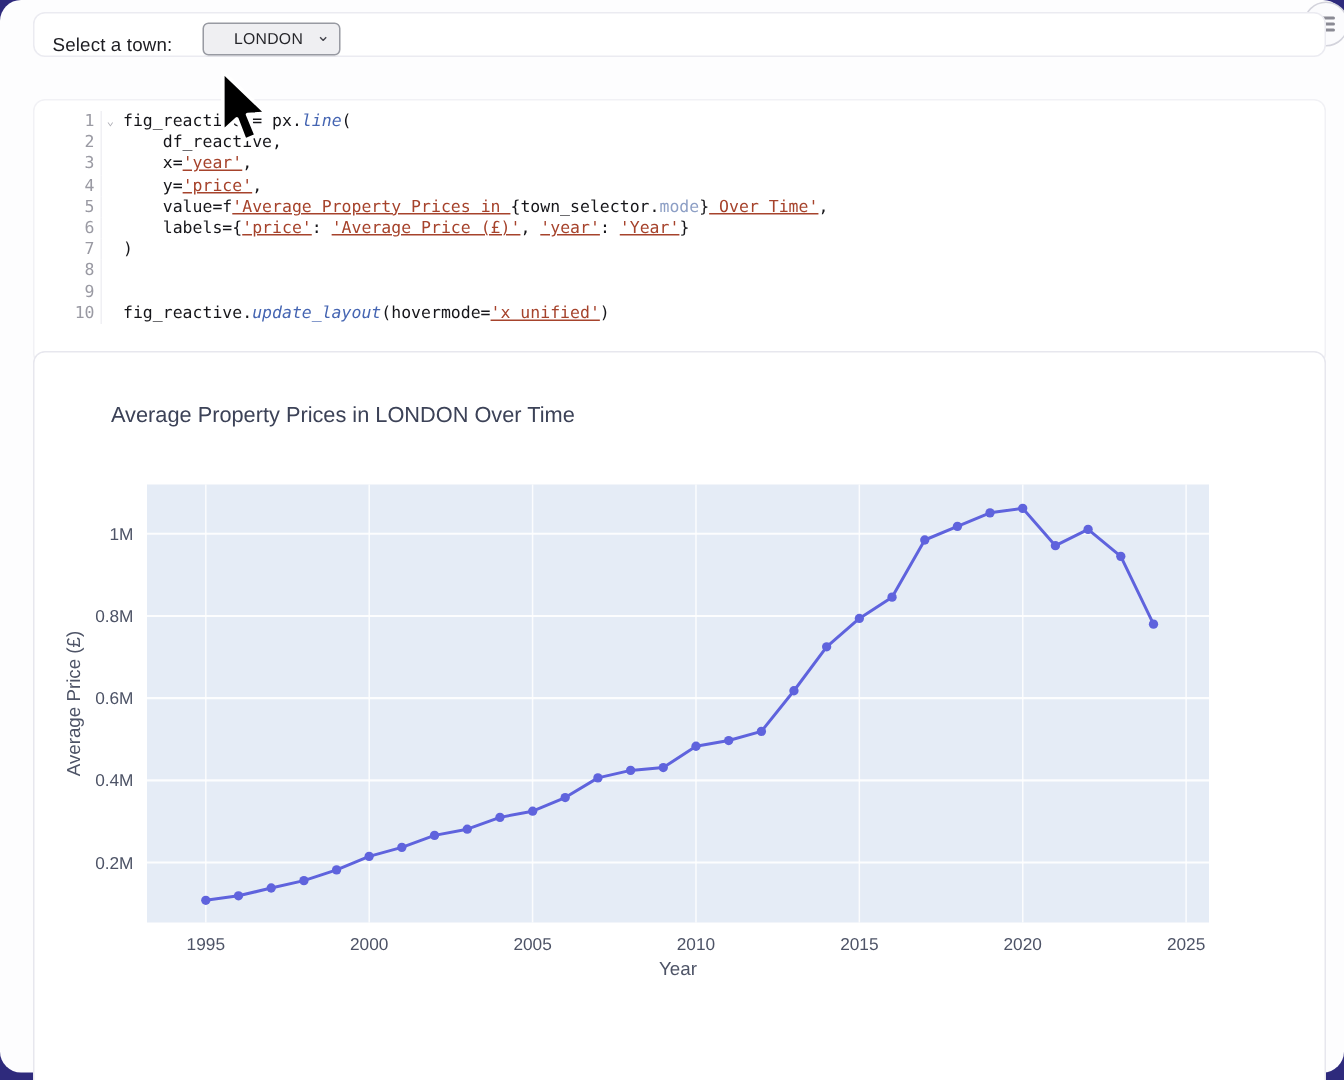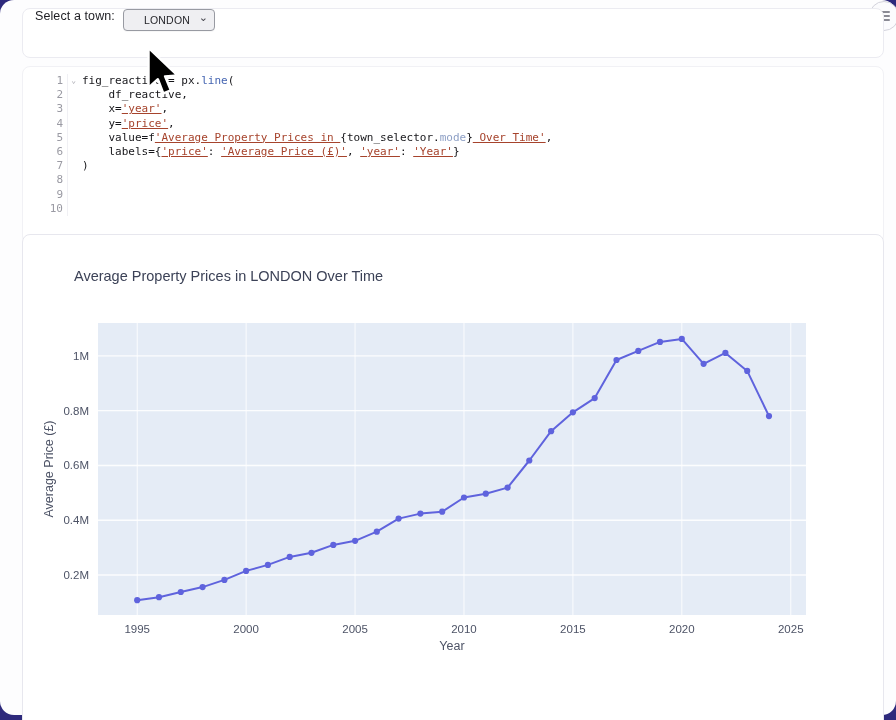--- a/index.html
+++ b/index.html
@@ -8,37 +8,37 @@
   .sheet{position:absolute;left:0;top:0;width:896px;height:715px;background:#fdfdfe;
     border-radius:14px;}
   
   .menu-btn{position:absolute;left:869px;top:1px;width:30px;height:30px;border-radius:50%;
     background:#fbfbfd;border:1px solid #d3d3dc;box-sizing:border-box;
     display:flex;flex-direction:column;justify-content:center;align-items:center;gap:2.5px;}
   .menu-btn .bar{width:12px;height:1.8px;background:#8a8a94;border-radius:1px;}
   
   .cell{position:absolute;left:22px;width:862px;background:#ffffff;
     border:1px solid #ebebf1;border-radius:8px;box-sizing:border-box;}
-  .cell-controls{top:8px;height:50px;display:flex;align-items:flex-start;padding:0 12px;}
+  .cell-controls{top:8px;height:30px;display:flex;align-items:flex-end;padding:0 12px;gap:12px;}
   .controls-label{font-size:12.5px;color:#1d1d22;letter-spacing:.1px;}
   .dropdown{margin-left:8px;position:relative;display:inline-flex;align-items:center;
     background:#efeff2;border:1px solid #989aa2;border-radius:4px;height:20px;
     padding:0 24px 0 9px;cursor:default;box-shadow:0 1px 0 rgba(0,0,0,.03);}
   .dropdown-value{font-size:10.5px;color:#26262b;letter-spacing:.2px;padding-left:11px;}
   .dropdown-chevron{position:absolute;right:6px;top:1px;font-size:11px;color:#44444c;}
   .cell-code{top:66px;height:178px;border-color:#f1f1f5;padding:7px 10px 6px 6px;}
   .code-line{display:flex;height:14.2px;line-height:14.2px;
     font-family:"DejaVu Sans Mono","Liberation Mono",monospace;font-size:11px;}
   .gutter{width:34px;flex:0 0 34px;text-align:right;color:#9a9aa3;padding-right:4px;
     border-right:1px solid #f0f0f4;position:relative;}
   .fold{position:absolute;right:-9px;top:0;color:#aaaab2;font-size:8px;}
   .code-text{white-space:pre;margin-left:14px;color:#16161a;}
   .tok-d{color:#16161a;}
   .tok-s{color:#a6432c;text-decoration:underline;}
-  .tok-m{color:#4565b2;}
+  .tok-m{color:#4565b2;font-style:italic;}
   .tok-p{color:#8d9fc5;}
   .cell-output{top:234px;height:556px;border-color:#e7e7ee;}
   .chart-svg{position:absolute;left:0;top:0;}
   
   .cursor{position:absolute;left:146px;top:44px;width:34px;height:62px;z-index:50;}
 </style>
 </head>
 <body>
 
 <div class="sheet">
@@ -88,20 +88,21 @@
       </div>
       <div class="code-line">
         <span class="gutter">8</span>
         <span class="code-text"></span>
       </div>
       <div class="code-line">
         <span class="gutter">9</span>
       </div>
       <div class="code-line">
         <span class="gutter">10</span>
+        <span class="code-text"><span class="tok-d">fig_reactive.</span><span class="tok-m">update_layout</span><span class="tok-d">(hovermode=</span><span class="tok-s">'x unified'</span><span class="tok-d">)</span></span>
       </div>
     </div>
 
   <div class="cell cell-output">
     <svg class="chart-svg" width="860" height="440" viewBox="0 0 860 440">
         <rect x="75" y="88" width="708" height="292" fill="#e5ecf6"></rect>
         <line x1="114.2123076923067" x2="114.2123076923067" y1="88" y2="380" stroke="#ffffff" stroke-width="1" opacity="0.85"></line>
         <line x1="223.13538461538363" x2="223.13538461538363" y1="88" y2="380" stroke="#ffffff" stroke-width="1" opacity="0.85"></line>
         <line x1="332.05846153846056" x2="332.05846153846056" y1="88" y2="380" stroke="#ffffff" stroke-width="1" opacity="0.85"></line>
         <line x1="440.98153846153747" x2="440.98153846153747" y1="88" y2="380" stroke="#ffffff" stroke-width="1" opacity="0.85"></line>

